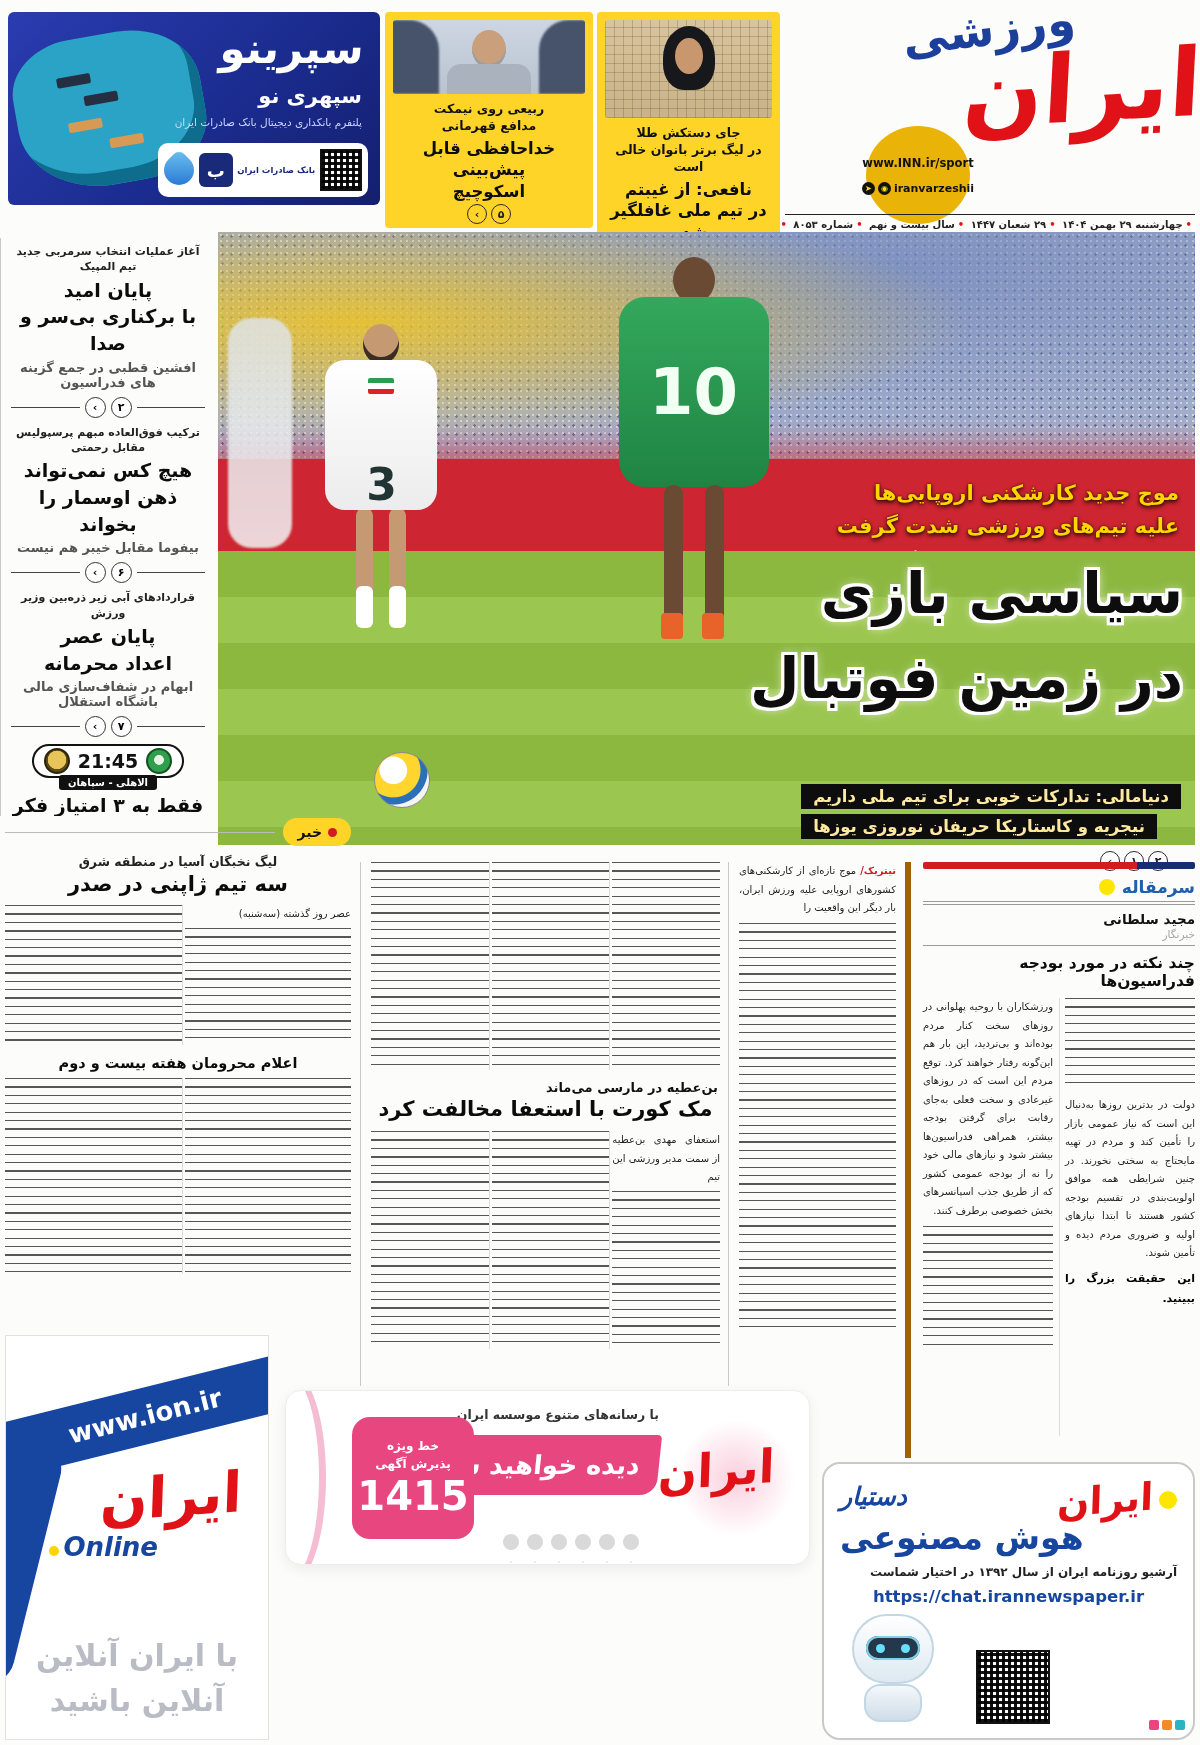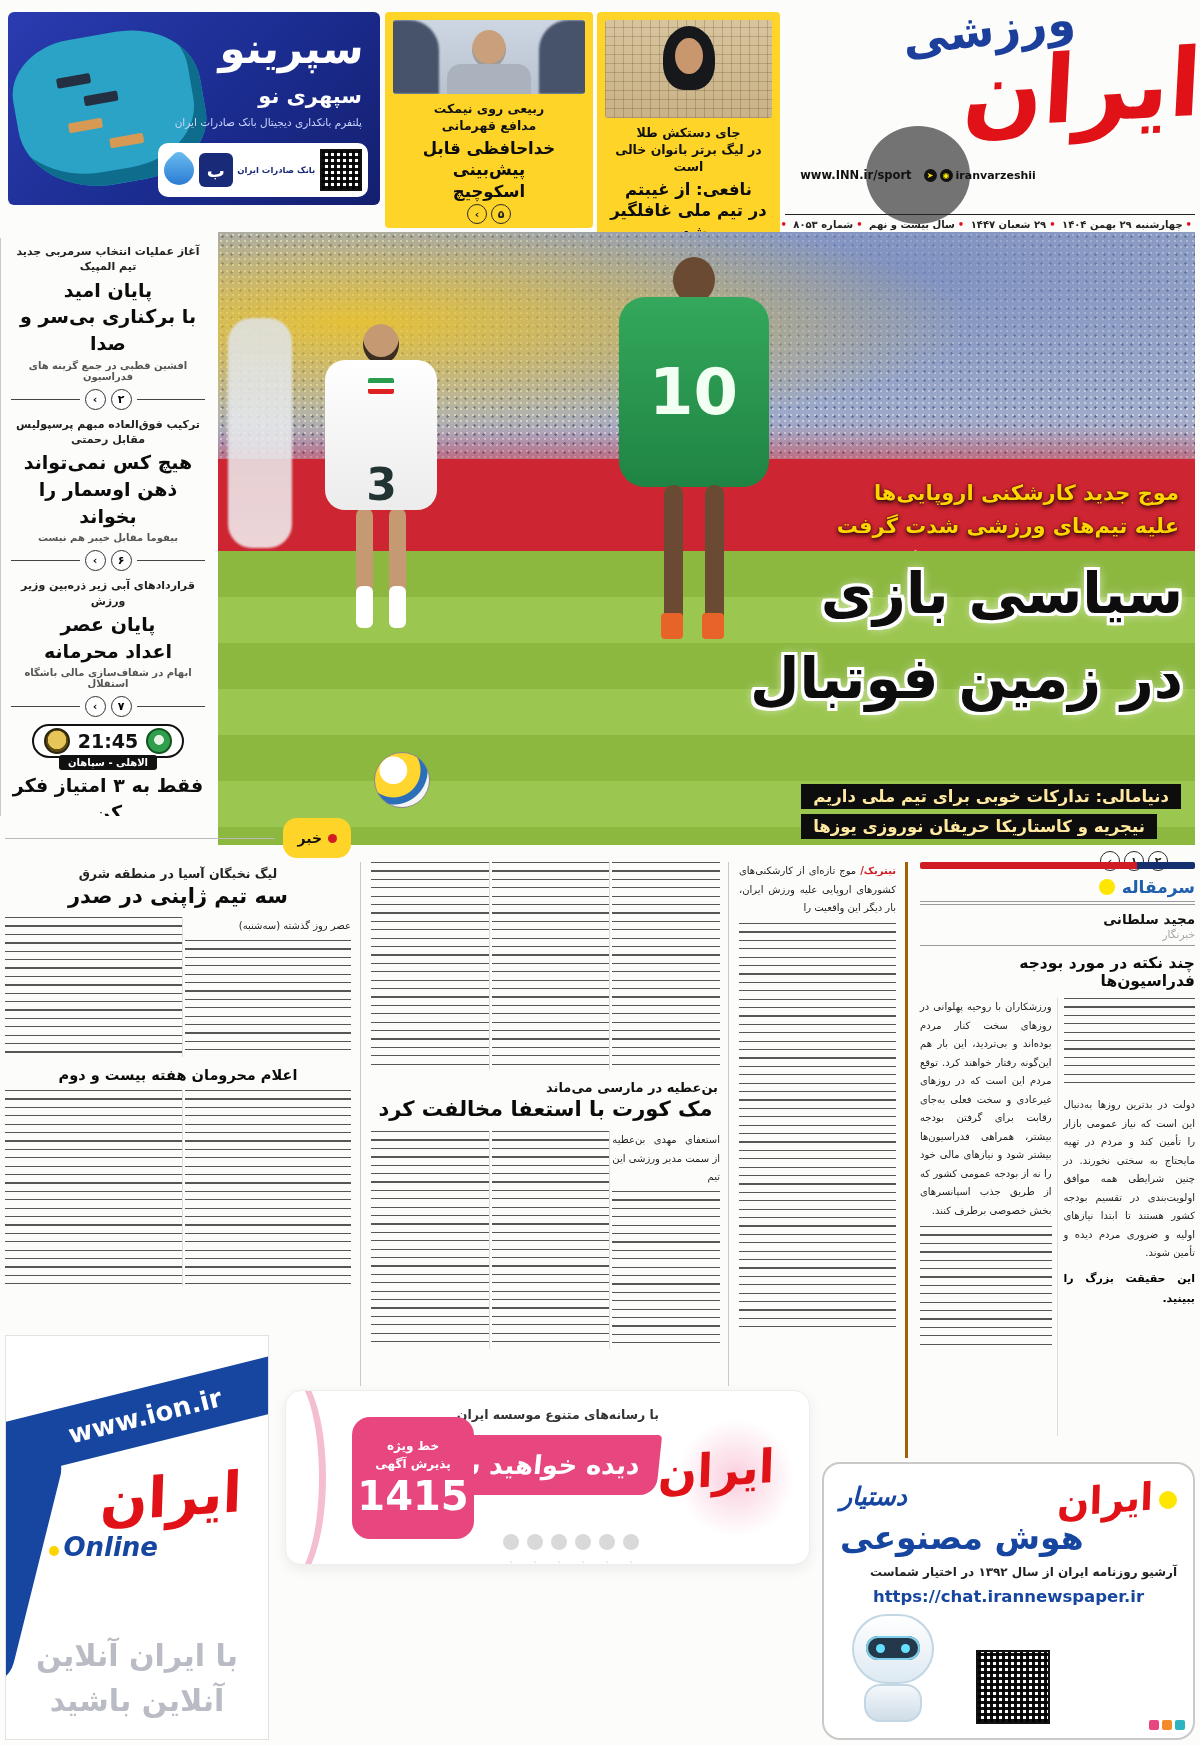--- a/index.html
+++ b/index.html
@@ -3,21 +3,21 @@
 <meta charset="utf-8">
 <style>
   html,body{margin:0;padding:0;background:#e8e8e4;}
   *{box-sizing:border-box;font-family:"DejaVu Sans",sans-serif;}
   .page{position:relative;width:1200px;height:1745px;margin:0 auto;background:#fcfcfa;overflow:hidden;direction:rtl;}
 
   
   .masthead{position:absolute;top:0;left:785px;width:410px;height:232px;}
   .logo-vz{position:absolute;top:2px;right:120px;font-size:46px;font-weight:900;color:#1c3f9c;transform:rotate(-7deg);}
   .logo-iran{position:absolute;top:42px;right:-6px;font-size:94px;font-weight:900;color:#e01218;transform:rotate(-3deg) skewX(-6deg);line-height:1;}
-  .badge{position:absolute;top:126px;right:225px;width:104px;height:98px;border-radius:50%;background:#737373;display:flex;flex-direction:row;align-items:center;justify-content:center;direction:ltr;gap:12px;}
+  .badge{position:absolute;top:126px;right:225px;width:104px;height:98px;border-radius:50%;background:#eab308;display:flex;flex-direction:column;align-items:center;justify-content:center;direction:ltr;gap:12px;}
   .badge .url{font-size:11.5px;font-weight:800;color:#111;}
   .badge .soc{display:flex;align-items:center;gap:3px;font-size:11px;font-weight:800;color:#111;}
   .soc .ic{width:13px;height:13px;border-radius:50%;background:#111;color:#ffe600;font-size:8px;display:flex;align-items:center;justify-content:center;}
   .dateline{position:absolute;bottom:2px;left:0;right:0;border-top:1.5px solid #222;padding-top:4px;font-size:10px;font-weight:700;color:#222;text-align:center;white-space:nowrap;}
   .dateline .b{color:#e01218;padding:0 3px;}
 
   
   .ad-sep{position:absolute;top:12px;left:8px;width:372px;height:193px;border-radius:6px;background:linear-gradient(135deg,#2a3cb0,#1b2c90 55%,#141f6e);overflow:hidden;}
   .iso{position:absolute;left:8px;top:22px;width:188px;height:150px;background:#2aa3c6;border-radius:34% 40% 38% 46%;transform:rotate(-10deg);box-shadow:inset -10px -14px 0 #0e6d8c;}
   .iso i{position:absolute;background:#243041;width:34px;height:10px;border-radius:2px;}
@@ -55,21 +55,21 @@
 
   
   .pgc{display:flex;align-items:center;justify-content:center;gap:4px;direction:ltr;}
   .pgc .c{width:20px;height:20px;border:1.4px solid #2b2b2b;border-radius:50%;display:flex;align-items:center;justify-content:center;font-size:11px;font-weight:800;color:#222;background:#fff;}
   .pgc.onyellow .c{background:transparent;}
 
   
   .leftcol{position:absolute;top:238px;left:0;width:215px;height:578px;padding:6px 10px 0;border-left:1px solid #c9c9c9;overflow:hidden;text-align:center;}
   .li-k{font-size:11px;font-weight:800;color:#222;line-height:1.4;}
   .li-h{font-size:19px;font-weight:900;color:#0c0c0c;line-height:1.4;margin-top:2px;}
-  .li-s{font-size:10px;font-weight:600;color:#555;margin-top:3px;}
+  .li-s{font-size:13px;font-weight:600;color:#555;margin-top:3px;}
   .sep{display:flex;align-items:center;gap:5px;margin:7px 0;direction:ltr;}
   .sep .l{flex:1;height:1px;background:#444;}
   .sep .c{width:21px;height:21px;border:1.3px solid #333;border-radius:50%;display:flex;align-items:center;justify-content:center;font-size:11px;font-weight:800;background:#fff;}
   .match{display:flex;flex-direction:column;align-items:center;margin-top:2px;}
   .pill{display:flex;align-items:center;gap:8px;border:2px solid #111;border-radius:24px;background:#fff;padding:2px 10px;direction:ltr;}
   .pill .time{font-size:19px;font-weight:900;color:#111;}
   .logo-c{width:26px;height:26px;border-radius:50%;}
   .logo-gold{background:radial-gradient(circle at 50% 45%,#e7c558 55%,#5d4a12 58%);border:2px solid #2b2410;}
   .logo-green{background:radial-gradient(circle at 50% 45%,#e7f3e3 28%,#2f9e4d 32%);border:2px solid #14531f;}
   .mlabel{margin-top:-3px;background:#111;color:#fff;font-size:10px;font-weight:800;padding:2px 9px;border-radius:3px;}
@@ -107,21 +107,21 @@
   .ov-title{position:absolute;top:52%;right:12px;text-align:right;font-size:57px;font-weight:900;color:#0d0d0d;line-height:1.5;
     text-shadow:-3px -3px 0 #fff,3px -3px 0 #fff,-3px 3px 0 #fff,3px 3px 0 #fff,0 -3px 0 #fff,0 3px 0 #fff,-3px 0 0 #fff,3px 0 0 #fff,0 0 12px #fff;}
   .ov-strips{position:absolute;right:14px;bottom:6px;display:flex;flex-direction:column;align-items:flex-end;gap:5px;}
   .strip{background:#0d0d0d;color:#ffe9a0;font-size:16.5px;font-weight:800;padding:3px 12px;}
   .main-pgc{position:absolute;top:851px;left:1100px;}
 
   
   .tsim{background-image:repeating-linear-gradient(to bottom,rgba(45,45,45,.8) 0 1.3px,transparent 1.3px 8.4px);}
   .justt{font-size:10px;line-height:1.85;text-align:justify;color:#222;}
   .block{position:absolute;}
-  .editorial{top:862px;left:905px;width:290px;height:596px;padding-left:12px;border-left:3px solid #a16207;}
+  .editorial{top:862px;left:905px;width:290px;height:596px;padding-left:12px;border-left:6px solid #a16207;}
   .edbar{height:7px;background:linear-gradient(to left,#16306f 0 58px,#d11c24 58px);border-radius:2px;}
   .sechead{display:flex;align-items:center;gap:7px;margin:8px 0 4px;}
   .sechead .dot{width:16px;height:16px;border-radius:50%;background:#ffe600;}
   .sechead .t{font-size:17px;font-weight:900;color:#1f5fae;}
   .dbl{border-top:1px solid #9a9a9a;border-bottom:1px solid #9a9a9a;height:4px;margin:4px 0 6px;}
   .auth{font-size:13.5px;font-weight:800;color:#111;}
   .role{font-size:10.5px;color:#a5a5a5;margin:1px 0 5px;}
   .thinr{border-top:1px solid #9a9a9a;margin:4px 0 8px;}
   .edh{font-size:15.5px;font-weight:900;color:#0d0d0d;margin:2px 0 8px;}
   .edbody{column-count:2;column-gap:12px;column-rule:1px solid #ddd;height:438px;}
@@ -130,21 +130,21 @@
   .titrik{top:862px;left:728px;width:168px;height:524px;padding-left:10px;border-left:1px solid #c9c9c9;}
   .redlab{color:#d11c24;font-weight:900;}
   .mccourt{top:862px;left:360px;width:360px;height:524px;padding-left:10px;border-left:1px solid #c9c9c9;}
   .cols{display:flex;gap:2px;}
   .cols .col{flex:1;}
   .cols .col + .col{border-right:1px solid #ddd;padding-right:10px;}
   .mc-sub{font-size:13px;font-weight:900;color:#111;text-align:right;margin:10px 2px 2px;}
   .mc-h{font-size:21px;font-weight:900;color:#0b0b0b;text-align:center;margin:2px 0 10px;}
   .khabar{top:818px;left:5px;width:346px;height:513px;}
   .pillrow{display:flex;align-items:center;gap:8px;}
-  .kpill{display:flex;align-items:center;gap:6px;background:#ffd428;border-radius:14px;padding:12px 14px;}
+  .kpill{display:flex;align-items:center;gap:6px;background:#ffd428;border-radius:14px;padding:6px 14px;}
   .kpill .rd{width:9px;height:9px;border-radius:50%;background:#d11c24;}
   .kpill .t{font-size:14px;font-weight:900;color:#111;}
   .pillrow .l{flex:1;height:1px;background:#bbb;}
   .kh-k{font-size:12.5px;font-weight:800;color:#222;text-align:center;margin-top:8px;}
   .kh-h{font-size:21px;font-weight:900;color:#0b0b0b;text-align:center;margin:3px 0 9px;}
   .kh-mid{font-size:14.5px;font-weight:900;color:#0b0b0b;text-align:center;margin:9px 0 7px;}
 
   
   .ion{position:absolute;top:1335px;left:5px;width:264px;height:405px;background:#fff;border:1px solid #e2e2e0;overflow:hidden;}
   .ion .ribbon{position:absolute;top:52px;left:-36px;width:350px;height:56px;background:#1746a0;border-radius:28px;transform:rotate(-14deg);display:flex;align-items:center;justify-content:center;color:#fff;font-size:26px;font-weight:800;direction:ltr;}

